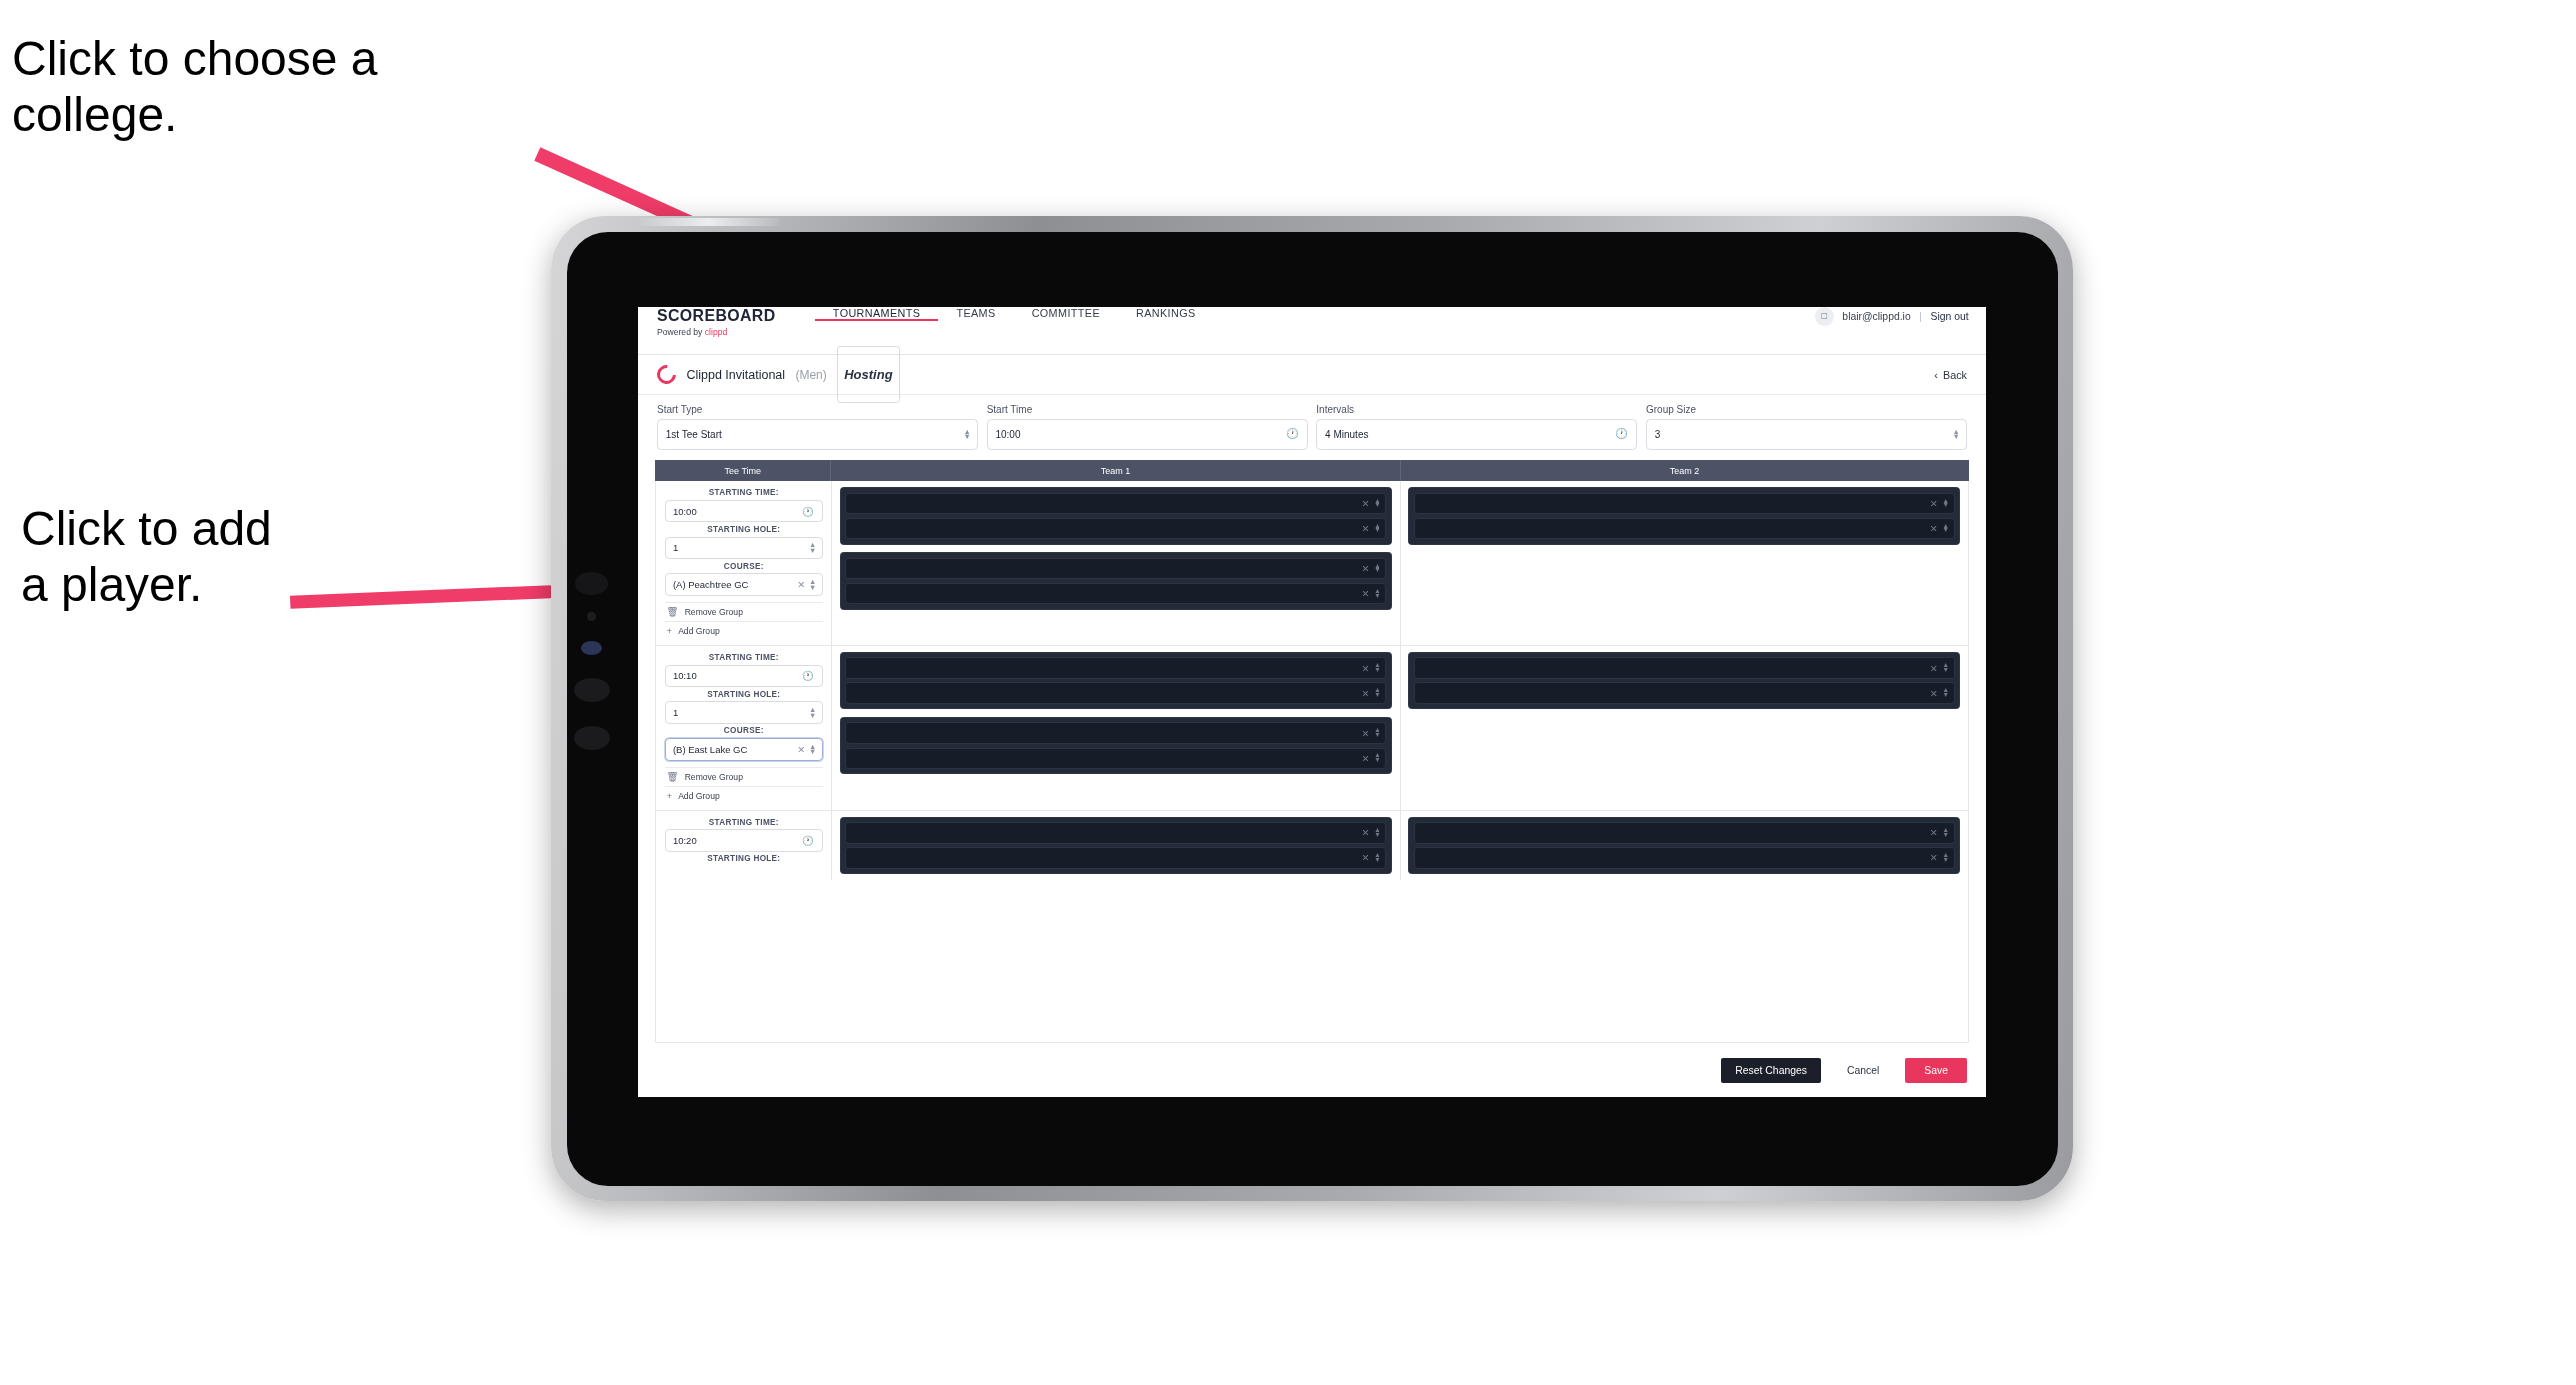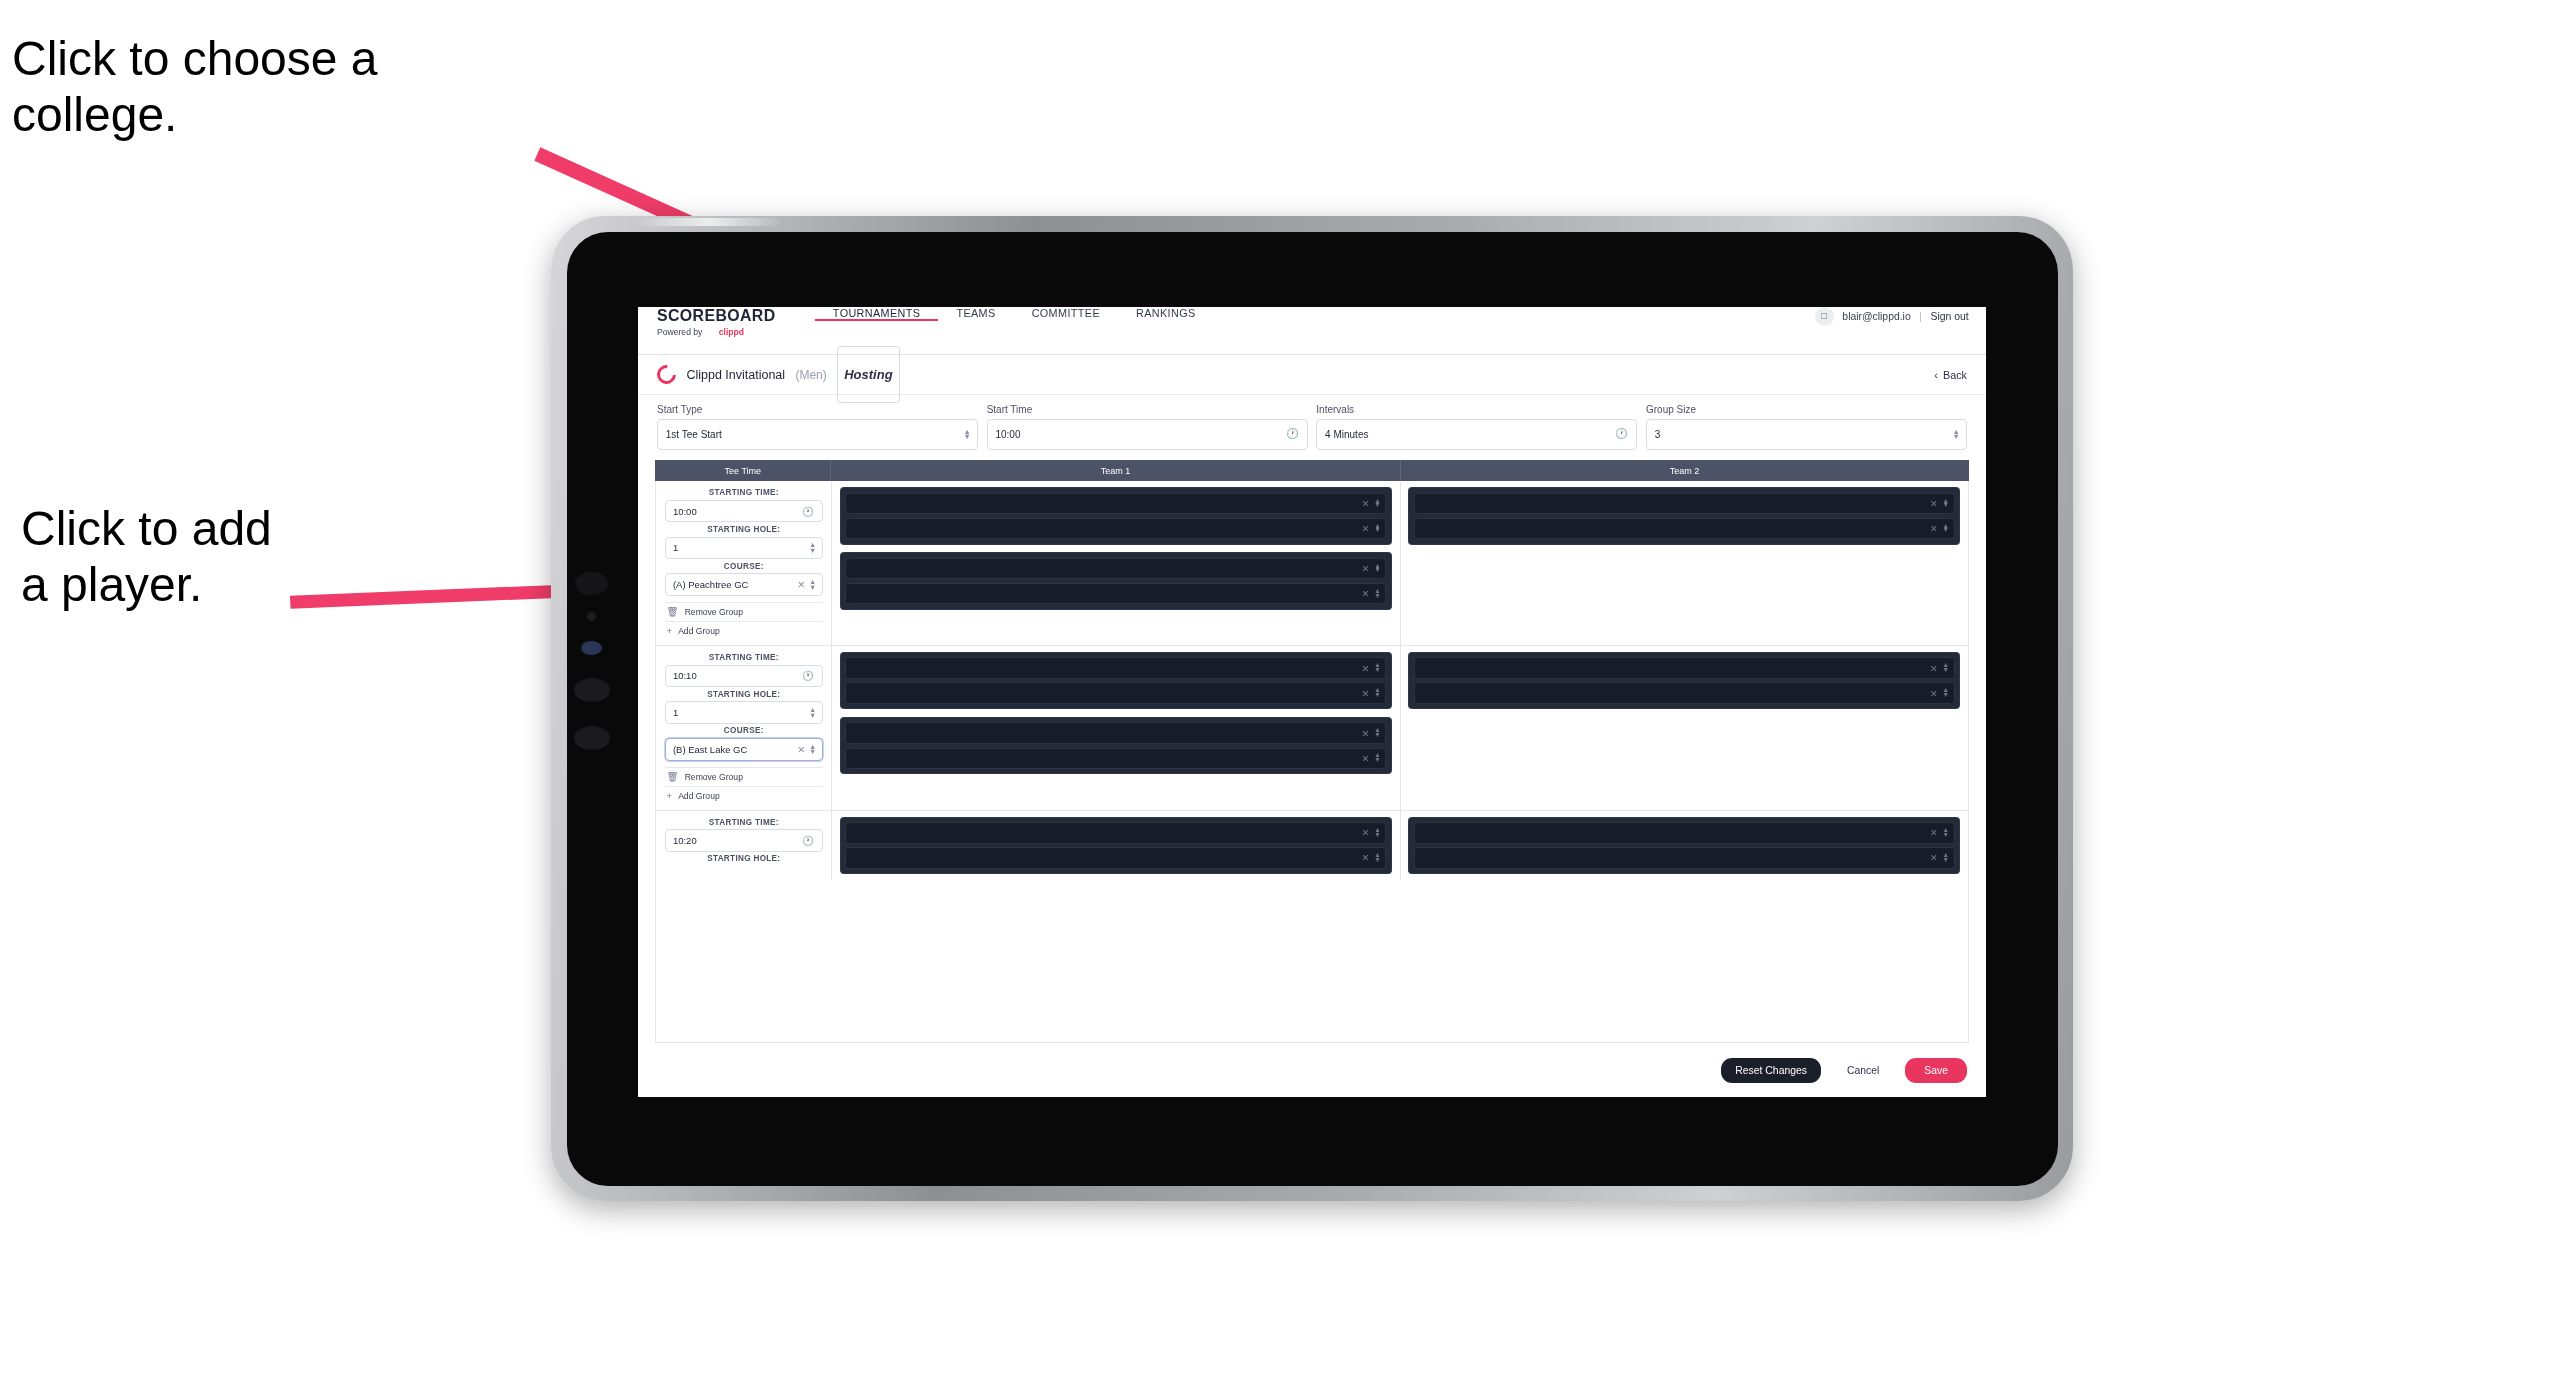--- a/index.html
+++ b/index.html
@@ -76,21 +76,21 @@
   }
   #brand { display:flex; flex-direction:column; justify-content:center; padding-right:29px; }
   #brand-title {
     font-family:"Liberation Sans", sans-serif;
     font-weight: 700; font-size: 17.3px; letter-spacing: 0.4px;
     color:#202636; line-height:1;
     transform: scaleX(.92);
     transform-origin: left center;
   }
   #brand-sub { font-size: 8.6px; color:#3b4150; margin-top:2.6px; }
-  #brand-sub .clippd { color:#e9365f; font-weight:700;margin-left:14px; }
+  #brand-sub .clippd { color:#e9365f; font-weight:400; }
   #navtabs { display:flex; align-items:stretch; }
   .navtab {
     display:flex; align-items:center; padding: 0 18px;
     font-size: 10.8px; letter-spacing:0.4px; color:#333a4a;
     border-bottom: 2.6px solid transparent;
     cursor: pointer; white-space:nowrap;
   }
   .navtab.active { border-bottom-color:#e9365f; color:#1d2433; }
   #nav-right { margin-left:auto; display:flex; align-items:center; gap:8.6px; padding-right:17.3px; font-size:10.4px; color:#3b4150; }
   #avatar {
@@ -192,21 +192,21 @@
   .prow .pval { flex:1; color:#c6ccd8; font-size:9.5px; }
   .prow .pacts { display:flex; align-items:center; gap:6px; color:#6e7688; font-size:9.5px; }
   .prow .pspin { display:flex; flex-direction:column; line-height:.62; font-size:7.8px; }
 
   
   #footer {
     flex:0 0 auto; height:54px;
     display:flex; align-items:center; justify-content:flex-end; gap:12px;
     padding: 0 19px; background:#fff;
   }
-  .btn { border-radius:11px; font-size:10.4px; padding:7px 14px; cursor:pointer; border:none; }
+  .btn { border-radius:2px; font-size:10.4px; padding:7px 14px; cursor:pointer; border:none; }
   #btn-reset { background:#1b1f2a; color:#fff; }
   #btn-cancel { background:transparent; color:#2b3244; }
   #btn-save { background:#e9365f; color:#fff; padding:7px 19px; }
 </style>
 </head>
 <body>
 
 <div id="stage">
 
   <div class="annot" id="annot-college">Click to choose a

